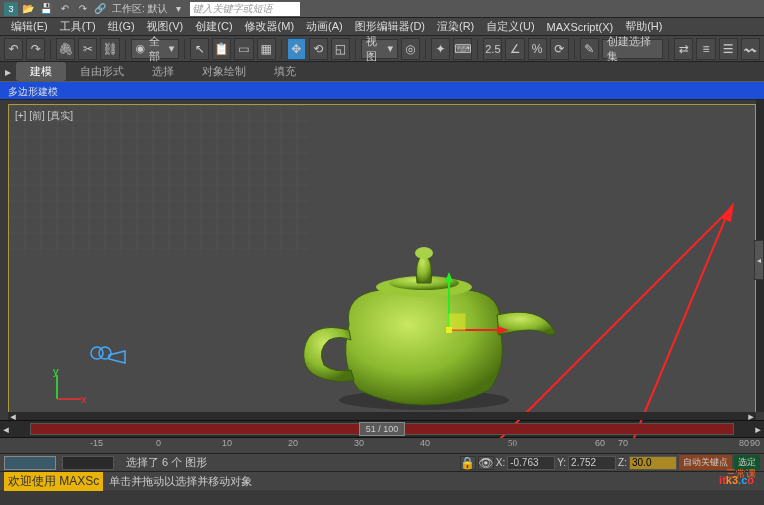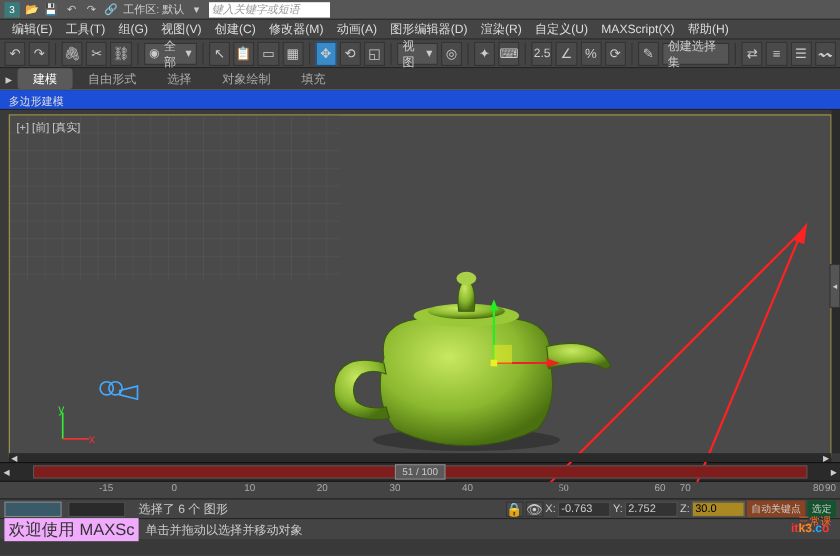--- a/index.html
+++ b/index.html
@@ -42,21 +42,21 @@
 .ruler .tick{position:absolute;top:0;font-size:9px;color:#aaa}
 .statusbar{height:18px;background:#444;display:flex;align-items:center;gap:6px;padding:0 4px;border-bottom:1px solid #222}
 .statusbar .box{width:52px;height:14px;background:#2a2a2a;border:1px solid #555}
 .statusbar .box.sel{border:1px solid #888;background:#3a5a6a}
 .coords{display:flex;gap:2px;margin-left:auto;align-items:center}
 .coord-fld{display:flex;align-items:center;gap:2px}
 .coord-fld .lbl{font-size:10px;color:#ccc}
 .coord-fld input{width:48px;height:14px;background:#333;border:1px solid #555;color:#ccc;font-size:10px;padding:0 2px}
 .coord-fld.z input{background:#aa8822;color:#000}
 .hintbar{height:18px;background:#444;display:flex;align-items:center;padding:0 4px;gap:6px}
-.hintbar .welcome{background:#f0abfc;color:#333;padding:1px 4px;font-size:15px}
+.hintbar .welcome{background:#eab308;color:#333;padding:1px 4px;font-size:12px}
 .watermark{position:absolute;right:10px;bottom:14px;font-size:26px;font-weight:bold;pointer-events:none}
 .watermark .b{color:#ff3333}.watermark .ob{color:#ff8822}.watermark .c{color:#22aaff}
 .watermark2{position:absolute;right:8px;bottom:24px;font-size:10px;color:#ff6622}
 .sidebtn{position:absolute;right:0;top:140px;width:10px;height:40px;background:#555;border:1px solid #333;display:flex;align-items:center;justify-content:center;font-size:8px}
 </style>
 </head>
 <body>
 
 <div class="titlebar">
   <span class="logo">3</span>

